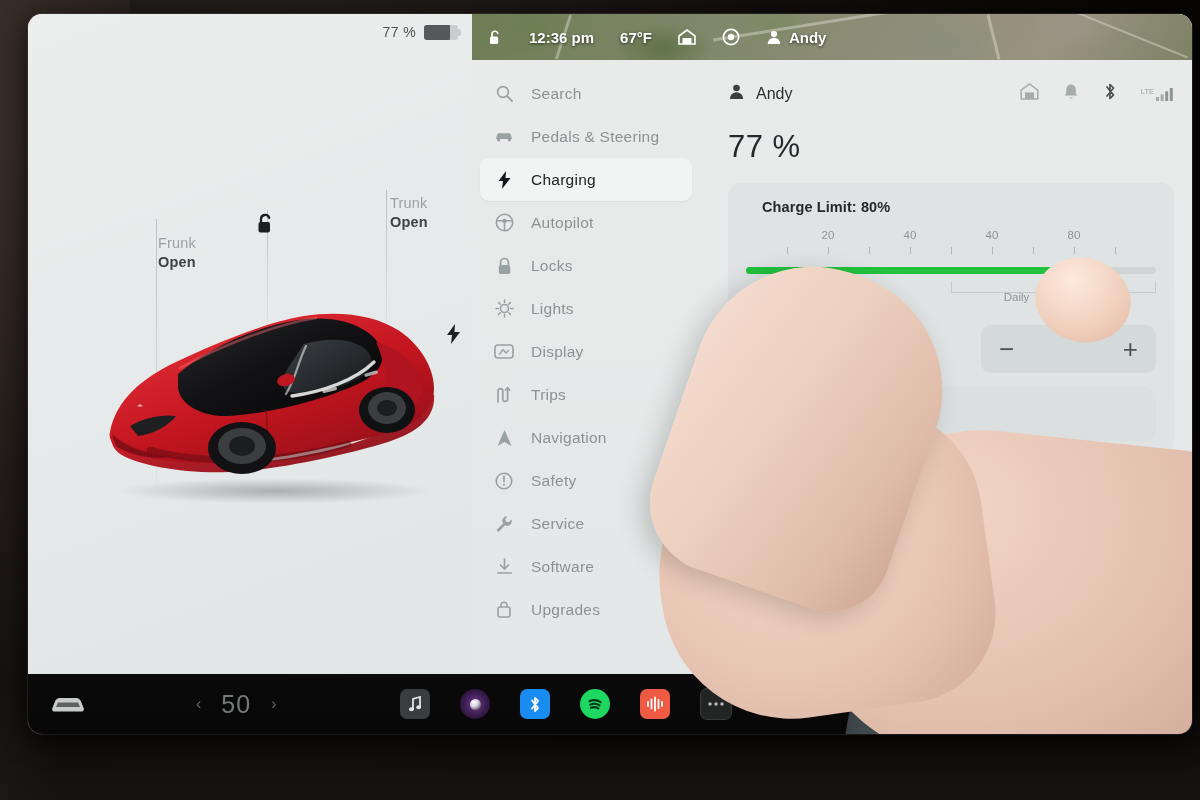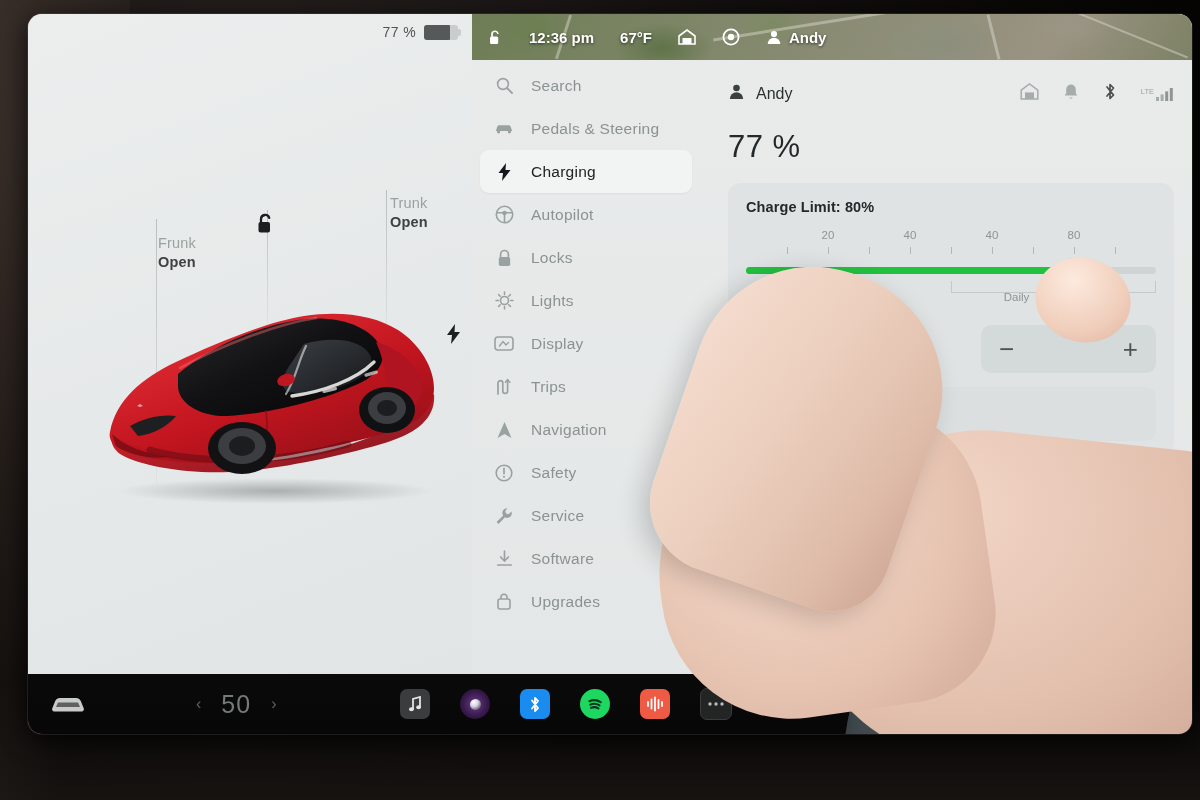--- a/index.html
+++ b/index.html
@@ -61,39 +61,39 @@
   .maproad{position:absolute;background:rgba(225,222,210,.45);}
   .statusbar{position:absolute;left:0;top:0;width:720px;height:46px;display:flex;align-items:center;
       gap:26px;padding-left:16px;box-sizing:border-box;color:#fff;font-size:15px;
       text-shadow:0 1px 3px rgba(0,0,0,.65);font-weight:600;}
   .sb-item{display:flex;align-items:center;gap:7px;}
 
   .panel-body{position:absolute;left:0;top:46px;width:720px;height:614px;
       background:linear-gradient(180deg,#e9ebeb,#e4e7e7);}
 
   
-  .sidenav{position:absolute;left:0;top:0;width:228px;height:614px;padding-top:4px;box-sizing:border-box;}
+  .sidenav{position:absolute;left:0;top:0;width:228px;height:614px;padding-top:12px;box-sizing:border-box;}
   .nav-item{position:relative;display:flex;align-items:center;gap:17px;height:43px;
       margin:0 8px;padding-left:14px;border-radius:9px;box-sizing:border-box;}
   .nav-item .lbl{font-size:15.5px;color:#8b9292;letter-spacing:.25px;}
   .nav-item .ic{width:20px;height:20px;display:flex;align-items:center;justify-content:center;color:#9aa1a1;}
   .nav-item.active{background:#f2f4f4;box-shadow:0 1px 2px rgba(0,0,0,.05);}
   .nav-item.active .lbl{color:#202424;font-weight:500;}
   .nav-item.active .ic{color:#14181a;}
 
   
   .content{position:absolute;left:236px;top:0;right:0;bottom:0;padding:22px 18px 0 20px;box-sizing:border-box;}
   .content-head{display:flex;align-items:center;justify-content:space-between;}
   .profile{display:flex;align-items:center;gap:11px;font-size:16px;color:#2b3030;font-weight:500;}
   .head-icons{display:flex;align-items:center;gap:24px;color:#a6acac;}
 
   .soc{margin-top:24px;font-size:31px;color:#23292a;letter-spacing:.5px;font-weight:400;}
 
   .card{margin-top:18px;background:#dfe3e3;border-radius:13px;padding:16px 18px 14px 18px;box-sizing:border-box;}
-  .card-title{font-size:14.5px;color:#23292a;font-weight:600;letter-spacing:.1px;}
+  .card-title{font-size:14.5px;color:#23292a;font-weight:600;letter-spacing:.1px;margin-left:16px;}
 
   .slider-wrap{position:relative;height:74px;margin-top:14px;}
   .tick-labels{position:relative;height:15px;}
   .tick-labels span{position:absolute;transform:translateX(-50%);font-size:11.5px;color:#8d9494;}
   .ticks{position:relative;height:10px;margin-top:1px;}
   .ticks i{position:absolute;top:2px;width:1px;height:7px;background:#b2b8b8;}
   .track{position:absolute;left:0;right:0;top:38px;height:7px;border-radius:4px;background:#cfd4d4;}
   .track-fill{position:absolute;left:0;top:0;bottom:0;border-radius:4px;background:#22c13f;}
   .knob{position:absolute;top:30px;width:23px;height:23px;border-radius:50%;background:#17191a;
       transform:translateX(-50%);box-shadow:0 1px 3px rgba(0,0,0,.35);}

